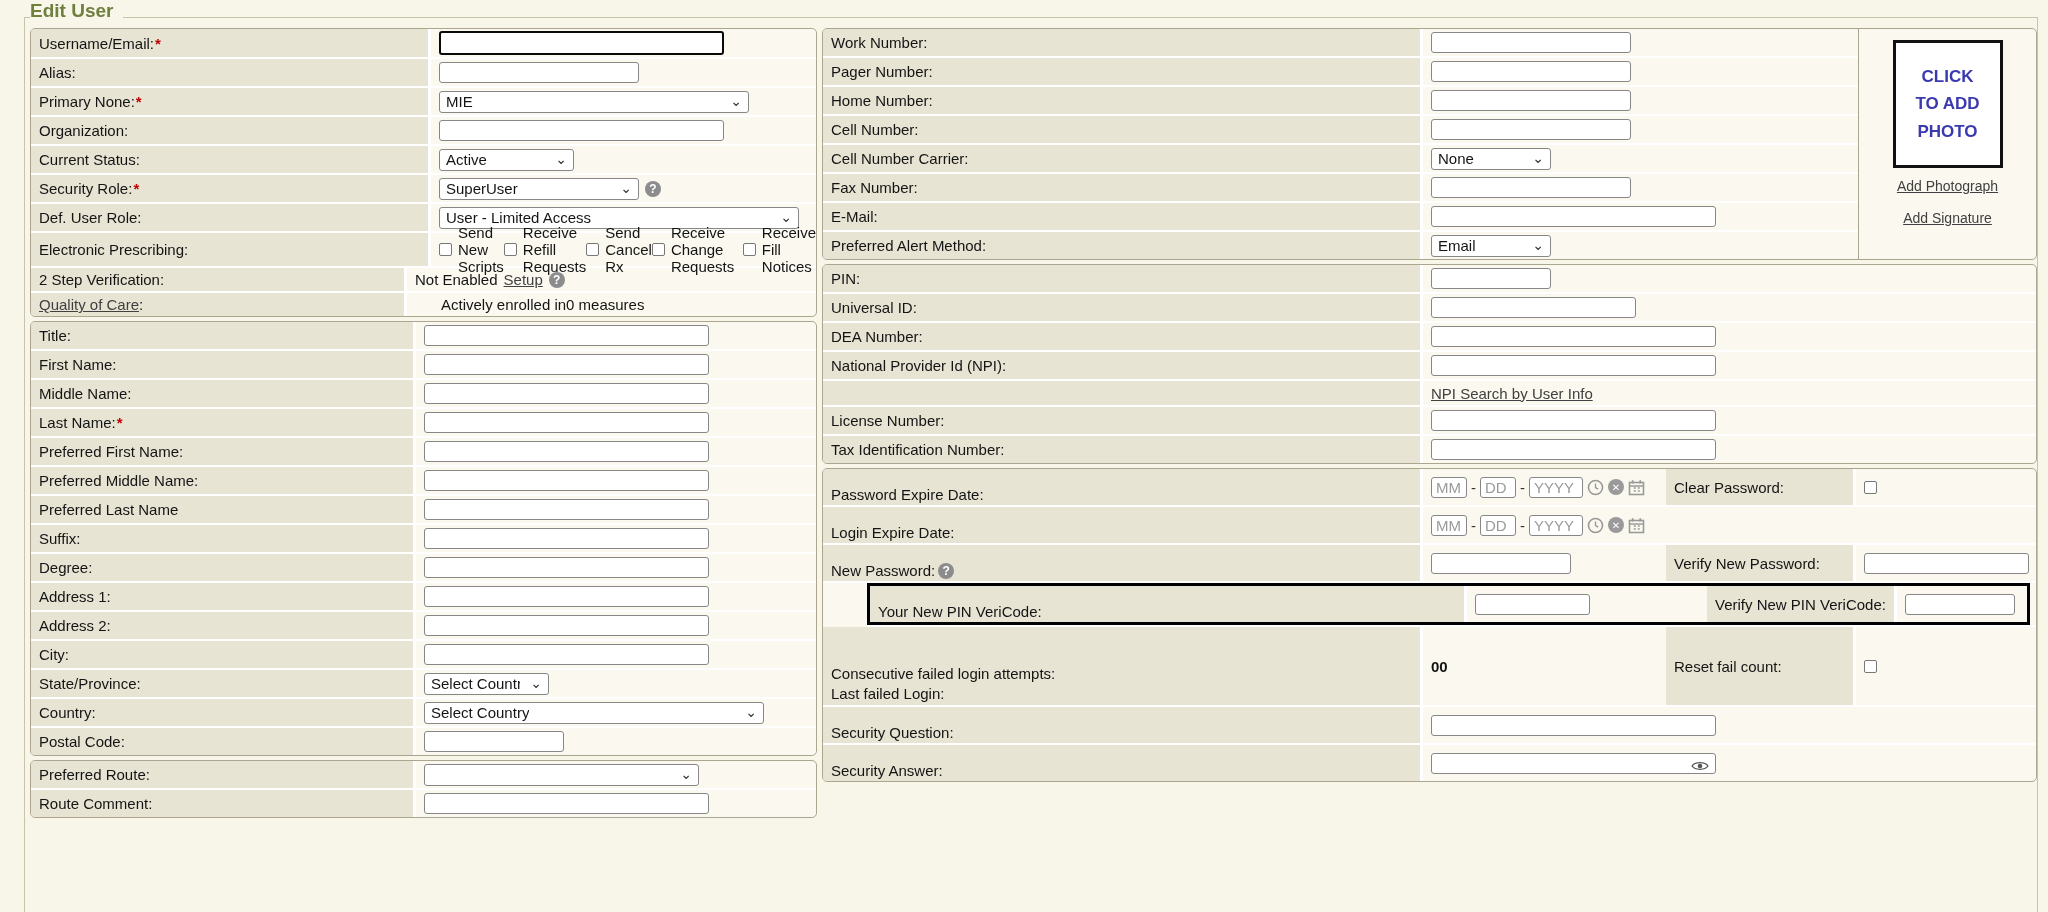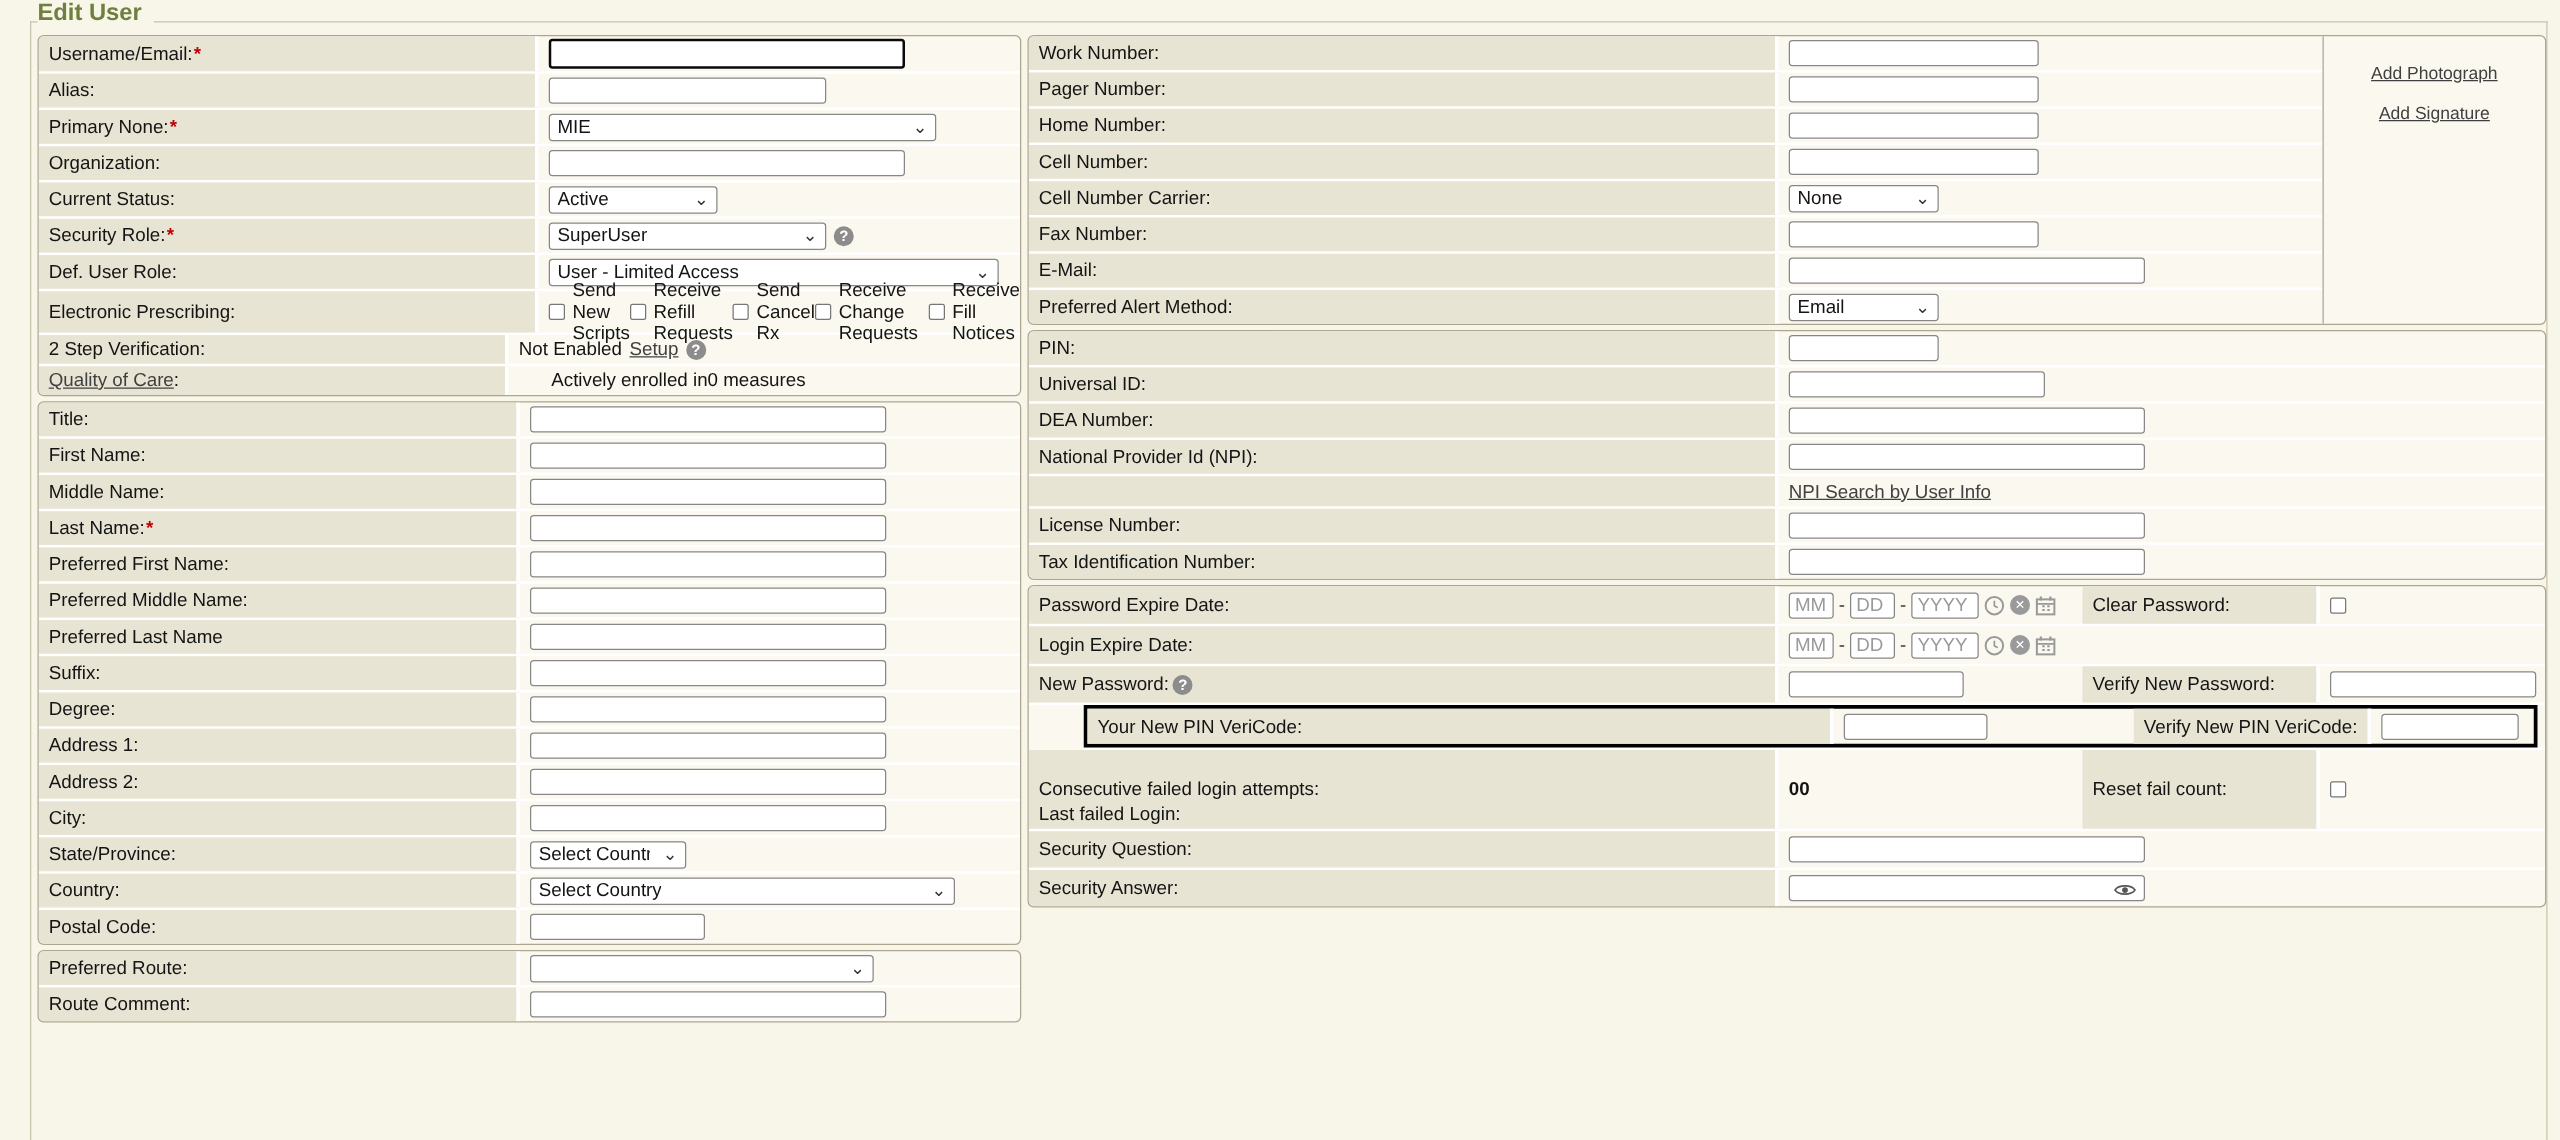--- a/index.html
+++ b/index.html
@@ -41,37 +41,37 @@
   .qicon{width:16px;height:16px;min-width:16px;border-radius:50%;background:#8c8c8c;color:#fff;
          display:inline-flex;align-items:center;justify-content:center;font-size:12px;font-weight:bold;}
   .qicon::after{content:"?";}
   .xc{width:16px;height:16px;border-radius:50%;background:#9a9a9a;color:#fff;
       display:inline-flex;align-items:center;justify-content:center;font-size:10px;font-weight:bold;}
   .xc::after{content:"✕";}
   .icon{display:inline-flex;align-items:center;}
   
   .w110{width:110px;}.w115{width:115px;}.w120{width:120px;}.w125{width:125px;}.w135{width:135px;}
   .w140{width:140px;}.w165{width:165px;}.w200{width:200px;}.w205{width:205px;}
-  .w225{width:222px;}.w275{width:275px;}.w285{width:285px;}.w310{width:310px;}.w340{width:340px;}.w360{width:360px;}
+  .w225{width:200px;}.w275{width:275px;}.w285{width:285px;}.w310{width:310px;}.w340{width:340px;}.w360{width:360px;}
   
   .rg1{display:flex;}
   .rg1 .rows{flex:1;}
   .rg1 .row .lbl, .rg2 .lbl{flex:0 0 600px;}
   .photo-cell{flex:0 0 178px;border-left:1px solid #aca691;display:flex;flex-direction:column;
               align-items:center;padding-top:11px;box-sizing:border-box;}
   .photo-box{width:104px;height:122px;background:#fff;border:3px solid #111;display:flex;
              flex-direction:column;align-items:center;justify-content:center;
              color:#3a3aae;font-weight:bold;font-size:17px;line-height:1.6;text-align:center;cursor:pointer;}
   .photo-link{margin-top:10px;font-size:14px;}
   .photo-link.sig{margin-top:16px;}
   
   .row3{display:flex;align-items:stretch;min-height:28px;border-bottom:2px solid #fff;}
   .rg3 .row3:last-child{border-bottom:none;}
   .row3 .lbl1{background:#e8e4d4;flex:0 0 600px;display:flex;align-items:center;
-              padding:2px 4px 2px 8px;border-right:3px solid #fff;box-sizing:border-box;gap:3px;}
+              padding:17px 4px 2px 8px;border-right:3px solid #fff;box-sizing:border-box;gap:3px;}
   .row3 .v1{flex:0 0 243px;display:flex;align-items:center;padding-left:8px;box-sizing:border-box;gap:4px;}
   .row3 .lbl2{background:#e8e4d4;flex:0 0 190px;display:flex;align-items:center;
               padding:2px 4px 2px 8px;border-right:3px solid #fff;box-sizing:border-box;}
   .row3 .v2{flex:1;display:flex;align-items:center;padding-left:8px;}
   .row3 .rest{flex:1;}
   .row3 .valwide{flex:1;display:flex;align-items:center;padding-left:8px;}
   .twoline{line-height:1.3;margin-top:20px;}
   .hlrow{min-height:34px;align-items:center;margin-left:44px;}
   .hlbox{display:flex;align-items:center;align-self:stretch;border:3px solid #000;
          flex:0 0 1163px;box-sizing:border-box;}
@@ -427,20 +427,25 @@
               <span>Preferred Alert Method:</span>
             </div>
           <div class="val">
               <div class="sel w120">
                 <span class="cv">Email</span>
               </div>
             </div>
         </div>
       </div>
       <div class="photo-cell">
+        <div class="photo-box">
+          <span>CLICK</span>
+          <span>TO ADD</span>
+          <span>PHOTO</span>
+        </div>
         <span class="lnk photo-link">Add Photograph</span>
         <span class="lnk photo-link sig">Add Signature</span>
       </div>
     </div>
 
     <div class="group rg2">
       <div class="row">
         <div class="lbl">
             <span>PIN:</span>
           </div>

